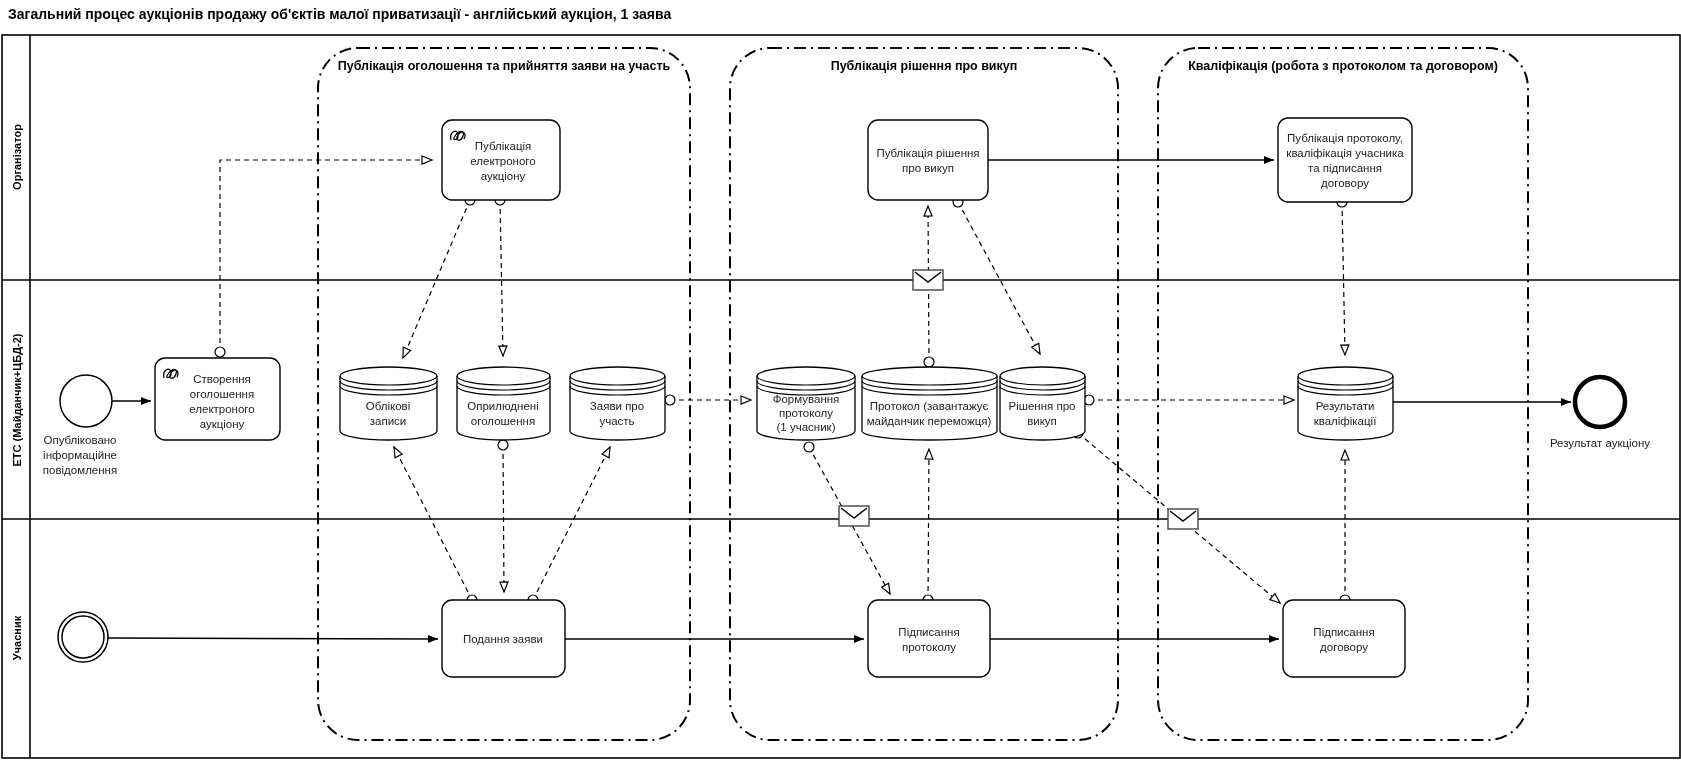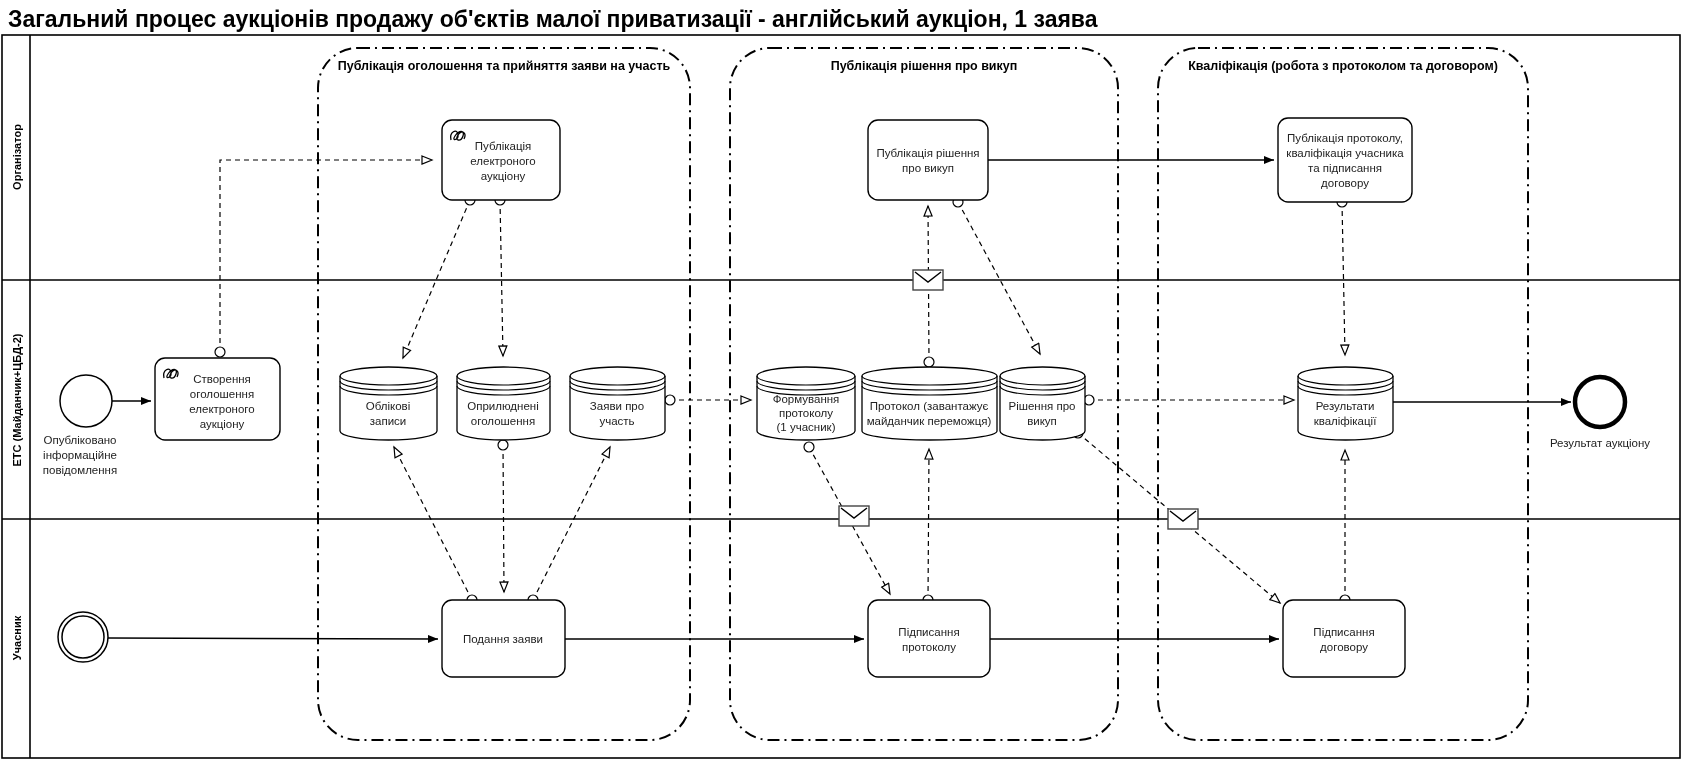--- a/index.html
+++ b/index.html
@@ -1,18 +1,18 @@
 <!DOCTYPE html>
 <html><head>
 <meta charset="utf-8">
 <style>
   html,body{margin:0;padding:0;background:#fff;}
   body{font-family:"Liberation Sans",sans-serif;}
   #stage{position:relative;width:1681px;height:761px;background:#fff;overflow:hidden;}
-  #diagram-title{position:absolute;left:8px;top:6px;font-size:23px;font-weight:bold;color:#000;white-space:nowrap;}
+  #diagram-title{position:absolute;left:8px;top:6px;font-size:14px;font-weight:bold;color:#000;white-space:nowrap;}
   svg{position:absolute;left:0;top:0;}
   .pool-line{stroke:#000;stroke-width:1.6;fill:none;}
   .lane-label{font-size:11px;font-weight:bold;fill:#000;}
   .group-rect{fill:none;stroke:#000;stroke-width:2;stroke-dasharray:12 5 2 5;}
   .group-label{font-size:12.5px;font-weight:bold;fill:#000;text-anchor:middle;}
   .task{fill:#fff;stroke:#000;stroke-width:1.4;}
   .node-label{font-size:11.5px;fill:#222;text-anchor:middle;}
   .event-label{font-size:11.5px;fill:#222;text-anchor:middle;}
   .cyl{fill:#fff;stroke:#000;stroke-width:1.3;}
   .cyl-line{fill:none;stroke:#000;stroke-width:1.1;}

